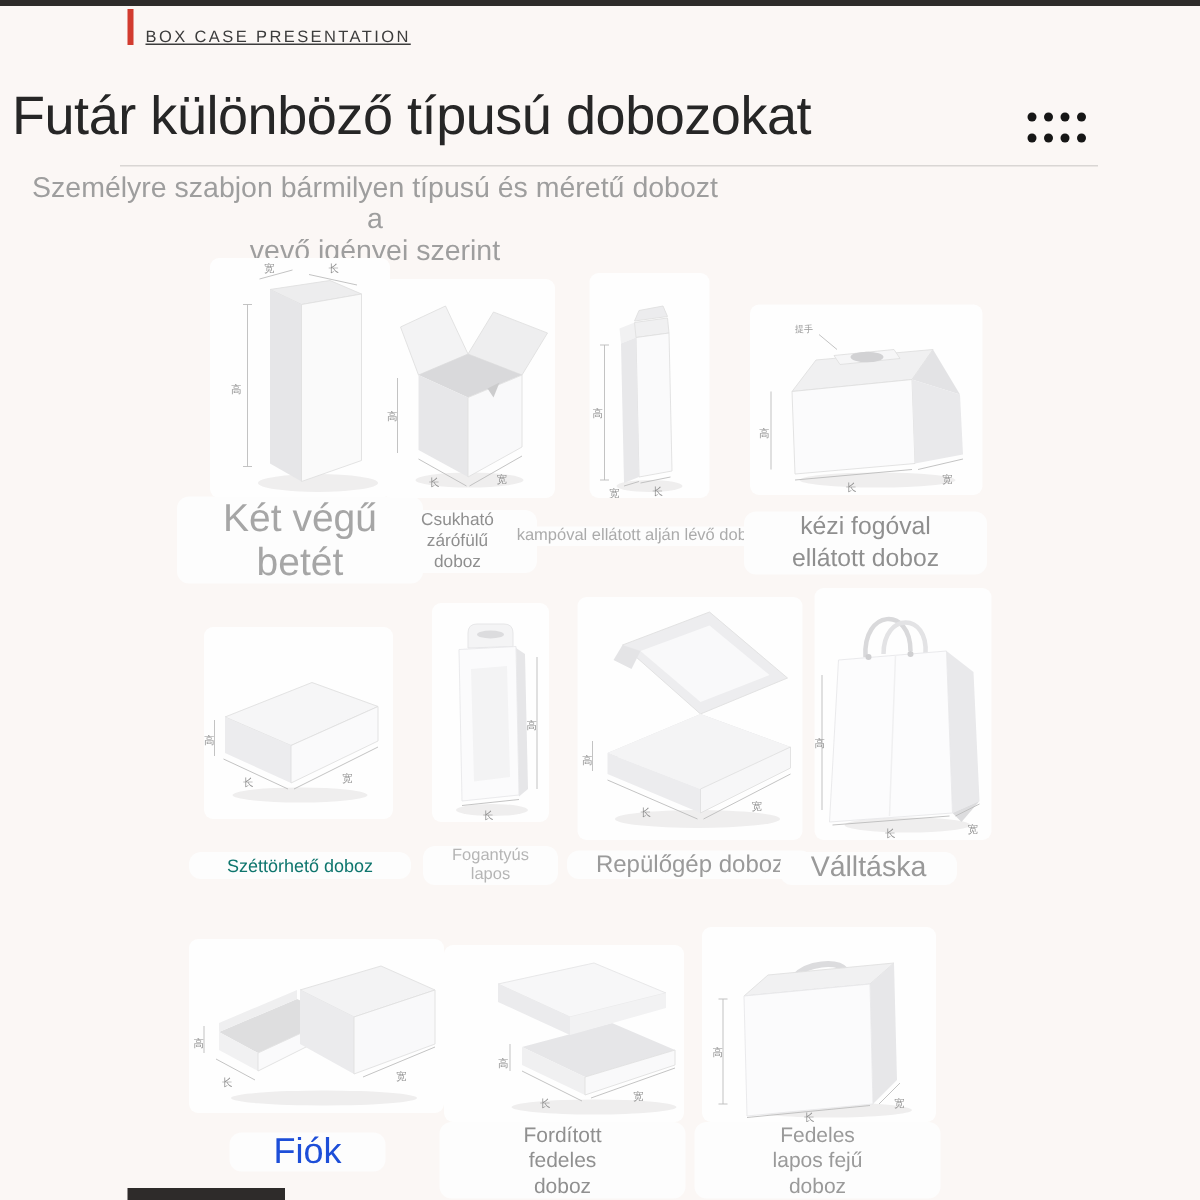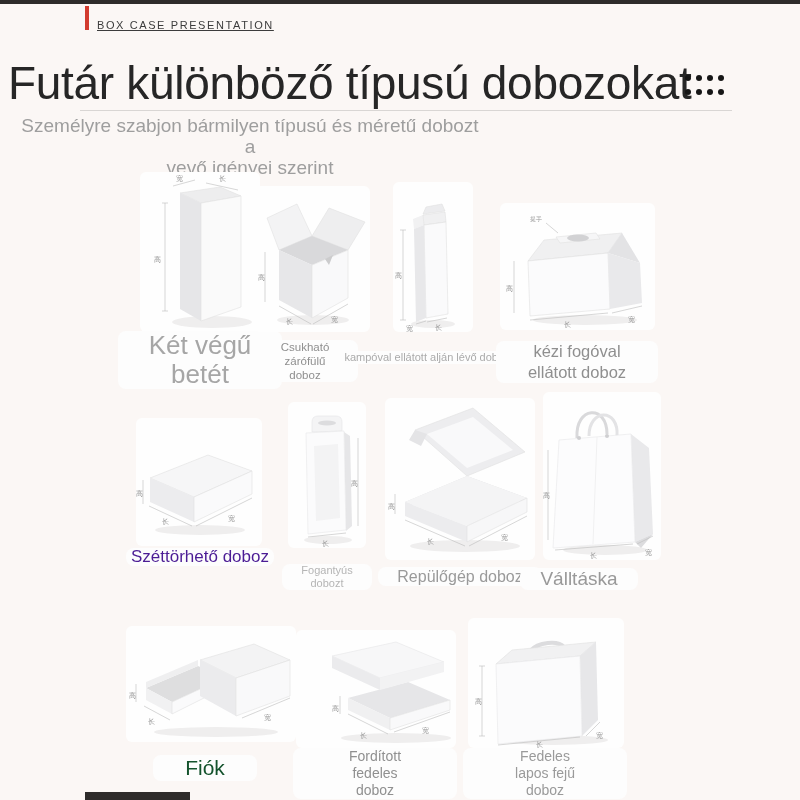--- a/index.html
+++ b/index.html
@@ -5,38 +5,38 @@
   html,body{margin:0;padding:0;}
   body{
     width:800px;height:800px;position:relative;overflow:hidden;
     background:#fbf7f5;
     font-family:"Liberation Sans", sans-serif;
   }
   .top-bar{position:absolute;left:0;top:0;width:800px;height:4px;background:#2e2b2a;}
   .bottom-bar{position:absolute;left:85px;top:792px;width:105px;height:8px;background:#2e2b2a;}
   .red-accent{position:absolute;left:85px;top:6px;width:4px;height:24px;background:#d23b2f;}
   .eyebrow{position:absolute;left:97px;top:19px;font-size:11px;letter-spacing:1.6px;color:#3c3c3c;text-decoration:underline;}
-  .page-title{position:absolute;left:8px;top:56px;width:700px;font-size:46px;font-weight:400;color:#262626;letter-spacing:-0.3px;}
+  .page-title{position:absolute;left:8px;top:56px;width:700px;font-size:36px;font-weight:400;color:#262626;letter-spacing:-0.3px;}
   .dots{position:absolute;left:685px;top:75px;display:grid;grid-template-columns:repeat(4,6px);grid-column-gap:5px;grid-row-gap:8px;}
   .dots span{width:6px;height:6px;border-radius:50%;background:#161616;}
   .divider{position:absolute;left:80px;top:110px;width:652px;height:1px;background:#d9d6d4;}
   .subtitle{position:absolute;left:18px;top:115px;width:464px;text-align:center;
     font-size:19px;line-height:21px;color:#9e9e9e;white-space:pre-line;}
   .illo{position:absolute;background:#fefefe;border-radius:6px;}
   .box-label{position:absolute;text-align:center;white-space:pre-line;background:#fdfdfd;border-radius:8px;}
   
   .i1{left:140px;top:172px;} .l1{left:118px;top:331px;width:164px;font-size:26px;line-height:29px;color:#a6a6a6;}
   .i2{left:255px;top:186px;} .l2{left:252px;top:340px;width:106px;font-size:11.5px;line-height:14px;color:#8f8f8f;}
   .i3{left:393px;top:182px;} .l3{left:341px;top:351px;width:172px;font-size:11px;line-height:13px;color:#ababab;}
   .i4{left:500px;top:203px;} .l4{left:496px;top:341px;width:162px;font-size:16.5px;line-height:21px;color:#8f8f8f;}
-  .i5{left:136px;top:418px;} .l5{left:126px;top:548px;width:148px;font-size:17px;line-height:18px;color:#4c1d95;}
+  .i5{left:136px;top:418px;} .l5{left:126px;top:568px;width:148px;font-size:12px;line-height:18px;color:#0f766e;}
   .i6{left:288px;top:402px;} .l6{left:282px;top:564px;width:90px;font-size:11px;line-height:13px;color:#b5b5b5;}
   .i7{left:385px;top:398px;} .l7{left:378px;top:567px;width:164px;font-size:16px;line-height:19px;color:#9a9a9a;}
   .i8{left:543px;top:392px;} .l8{left:520px;top:568px;width:118px;font-size:19px;line-height:22px;color:#999999;}
-  .i9{left:126px;top:626px;}  .l9{left:153px;top:755px;width:104px;font-size:21px;line-height:26px;color:#14532d;}
+  .i9{left:126px;top:626px;}  .l9{left:153px;top:755px;width:104px;font-size:24px;line-height:26px;color:#1d4ed8;}
   .i10{left:296px;top:630px;} .l10{left:293px;top:748px;width:164px;font-size:14px;line-height:17px;color:#909090;}
   .i11{left:468px;top:618px;} .l11{left:463px;top:748px;width:164px;font-size:14px;line-height:17px;color:#9a9a9a;}
   
   svg .dim{font-size:7px;fill:#8f8f8f;font-family:"Liberation Sans",sans-serif;}
   svg .dimS{font-size:6px;fill:#979797;font-family:"Liberation Sans",sans-serif;}
   svg line{stroke:#bcbcbc;stroke-width:.6;}
   svg .edge{stroke:#e0e0e0;stroke-width:.6;}
 </style>
 </head>
 <body>
@@ -155,21 +155,21 @@
   <ellipse cx="39" cy="21" rx="9" ry="2.6" fill="#dcdcde"></ellipse>
   <polygon points="56,30 62,34 64,124 58,129" fill="#e6e6e8"></polygon>
   <polygon points="18,31 56,29 58,128 20,132" fill="#fbfbfc" stroke="#e8e8ea" stroke-width=".6"></polygon>
   <polygon points="26,44 50,42 52,116 28,119" fill="#f3f3f4"></polygon>
   <line x1="20" y1="135" x2="58" y2="131"></line>
   <text x="34" y="144" class="dim">长</text>
   <line x1="70" y1="36" x2="70" y2="124"></line>
   <text x="63" y="84" class="dim">高</text>
 </svg>
 <div class="box-label l6">Fogantyús
-dobozt</div>
+lapos</div>
 
 <svg class="illo i7" width="150" height="162" viewBox="0 0 150 162">
   <ellipse cx="80" cy="148" rx="55" ry="6" fill="#efeeee"></ellipse>
   <polygon points="30,32 88,10 140,54 82,78" fill="#ededef" class="edge"></polygon>
   <polygon points="42,36 88,19 128,52 82,70" fill="#f9f9fa"></polygon>
   <polygon points="30,32 42,36 36,48 24,42" fill="#e4e4e6"></polygon>
   <polygon points="20,104 82,78 86,82 26,107" fill="#e2e2e4"></polygon>
   <polygon points="82,78 142,100 138,104 84,82" fill="#dfdfe1"></polygon>
   <polygon points="20,104 82,78 142,100 82,128" fill="#f4f4f5"></polygon>
   <polygon points="20,104 82,128 82,144 20,118" fill="#ececee"></polygon>

